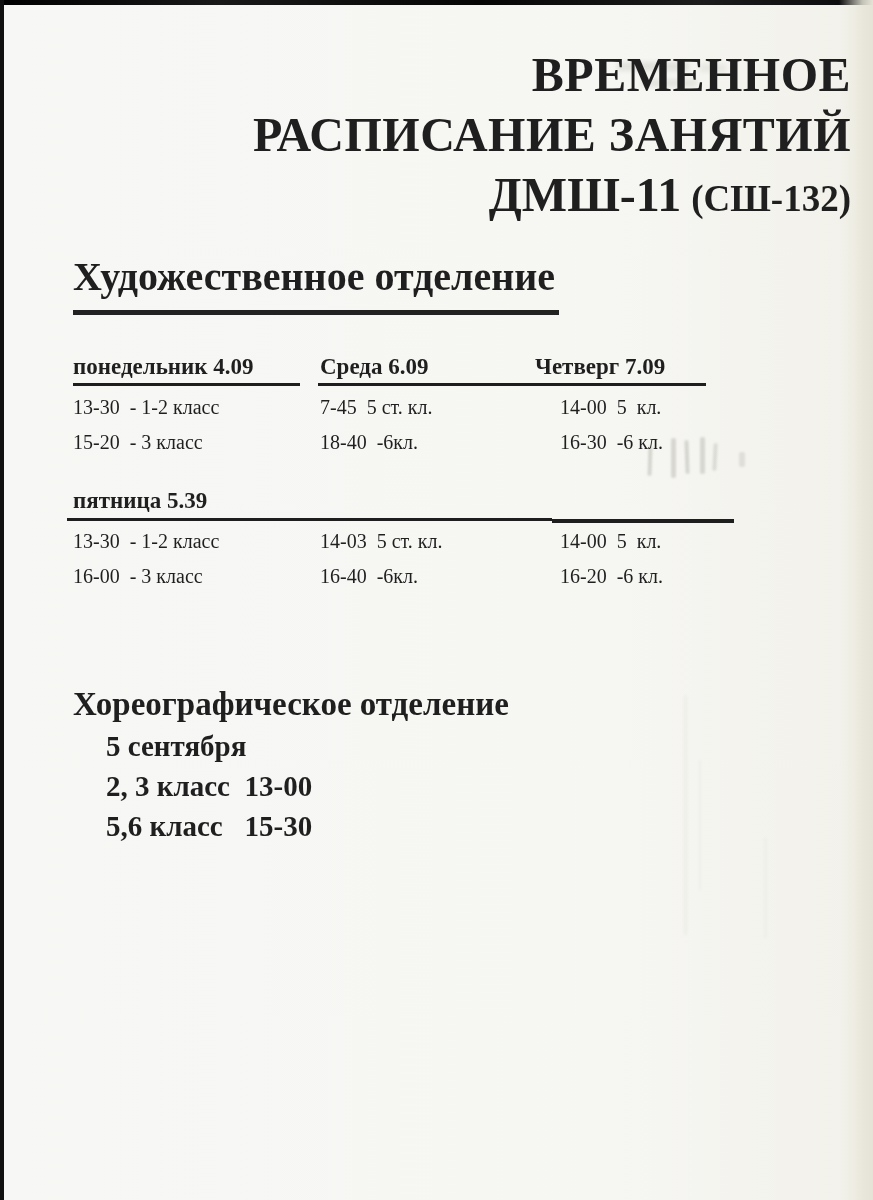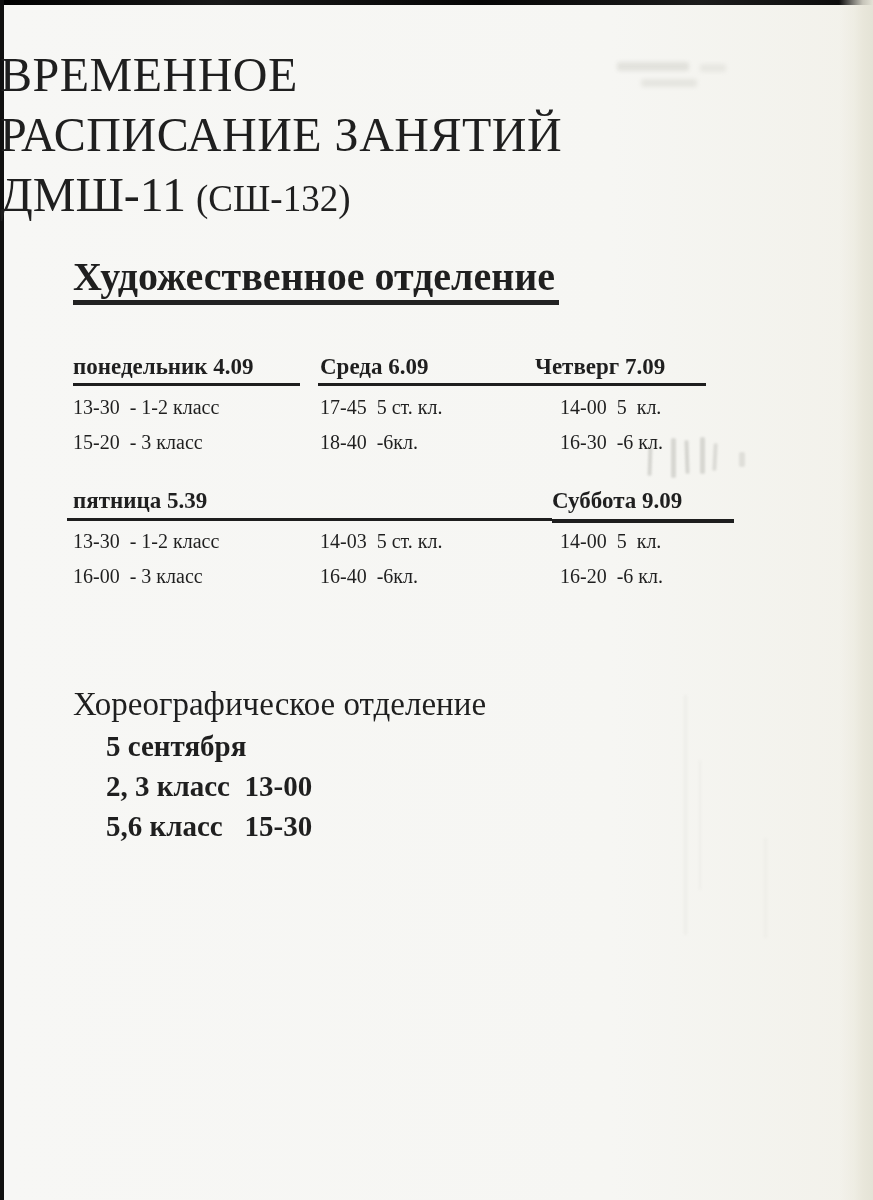--- a/index.html
+++ b/index.html
@@ -29,33 +29,33 @@
 
   
   .ghost { position: absolute; background: #b9b9b0; border-radius: 2px; filter: blur(2px); }
   .smudge { position: absolute; background: #8d8d86; filter: blur(1px); border-radius: 2px; }
   .streak { position: absolute; background: #9a9a92; filter: blur(1.5px); }
 
   
   .title-block {
     position: absolute; top: 45px; left: 0; width: 873px;
     padding-right: 22px; box-sizing: border-box;
-    text-align: left; font-weight: normal;
+    text-align: right; font-weight: bold;
   }
   .title-line { font-size: 48px; line-height: 60px; letter-spacing: 0.5px; white-space: pre; }
   .title-line3 { font-size: 48px; line-height: 60px; }
   .title-sub { font-size: 37px; margin-left: 10px; }
 
   
   .art-heading {
     position: absolute; top: 256px; left: 73px; margin: 0;
     font-size: 40px; font-weight: bold; line-height: 42px;
   }
   .art-heading .uline {
-    display: inline-block; border-bottom: 5px solid #222; padding-bottom: 2px; padding-right: 4px;
+    display: inline-block; border-bottom: 5px solid #222; padding-bottom: 12px; padding-right: 4px;
   }
 
   
   .sched { position: absolute; left: 73px; width: 678px; }
   .sched-1 { top: 352px; }
   .sched-2 { top: 486px; }
   .hdr-row {
     position: relative;
     display: grid; grid-template-columns: 247px 215px 1fr;
     font-weight: bold; font-size: 23px; line-height: 30px;
@@ -65,21 +65,21 @@
   .hdr-c3-b2 { padding-left: 17px; }
   .hdr-line { position: absolute; background: #1e1e1e; height: 3px; }
   .data-row {
     display: grid; grid-template-columns: 247px 215px 1fr;
     font-size: 20px; line-height: 35px; white-space: pre;
   }
   .cell-c3 { padding-left: 25px; }
 
   
   .choreo { position: absolute; top: 682px; left: 73px; font-weight: bold; }
-  .choreo-heading { margin: 0; font-size: 33px; line-height: 44px; font-weight: normal; }
+  .choreo-heading { margin: 0; font-size: 33px; line-height: 44px; font-weight: bold; }
   .choreo-line { font-size: 29px; line-height: 40px; white-space: pre; margin-left: 33px; }
 </style>
 </head>
 <body>
 
 <div class="scan">
 
   <div class="edge-top"></div>
   <div class="edge-left"></div>
   <div class="right-band"></div>
@@ -112,35 +112,34 @@
   <section class="sched sched-1">
     <div class="hdr-row">
       <div>понедельник 4.09</div>
       <div>Среда 6.09</div>
       <div class="hdr-c3">Четверг 7.09</div>
       <div class="hdr-line" style="left:0; top:31px; width:227px;"></div>
       <div class="hdr-line" style="left:245px; top:31px; width:388px;"></div>
     </div>
     <div class="data-row">
       <div>13-30  - 1-2 класс</div>
-      <div>17-45  5 ст. кл.</div>
+      <div>7-45  5 ст. кл.</div>
       <div class="cell-c3">14-00  5  кл.</div>
     </div>
     <div class="data-row">
       <div>15-20  - 3 класс</div>
       <div>18-40  -6кл.</div>
       <div class="cell-c3">16-30  -6 кл.</div>
     </div>
   </section>
 
   <section class="sched sched-2">
     <div class="hdr-row">
       <div>пятница 5.39</div>
       <div></div>
-      <div class="hdr-c3 hdr-c3-b2">Суббота 9.09</div>
       <div class="hdr-line" style="left:-6px; top:32px; width:485px;"></div>
       <div class="hdr-line" style="left:479px; top:33px; width:182px; height:4px;"></div>
     </div>
     <div class="data-row">
       <div>13-30  - 1-2 класс</div>
       <div>14-03  5 ст. кл.</div>
       <div class="cell-c3">14-00  5  кл.</div>
     </div>
     <div class="data-row">
       <div>16-00  - 3 класс</div>

